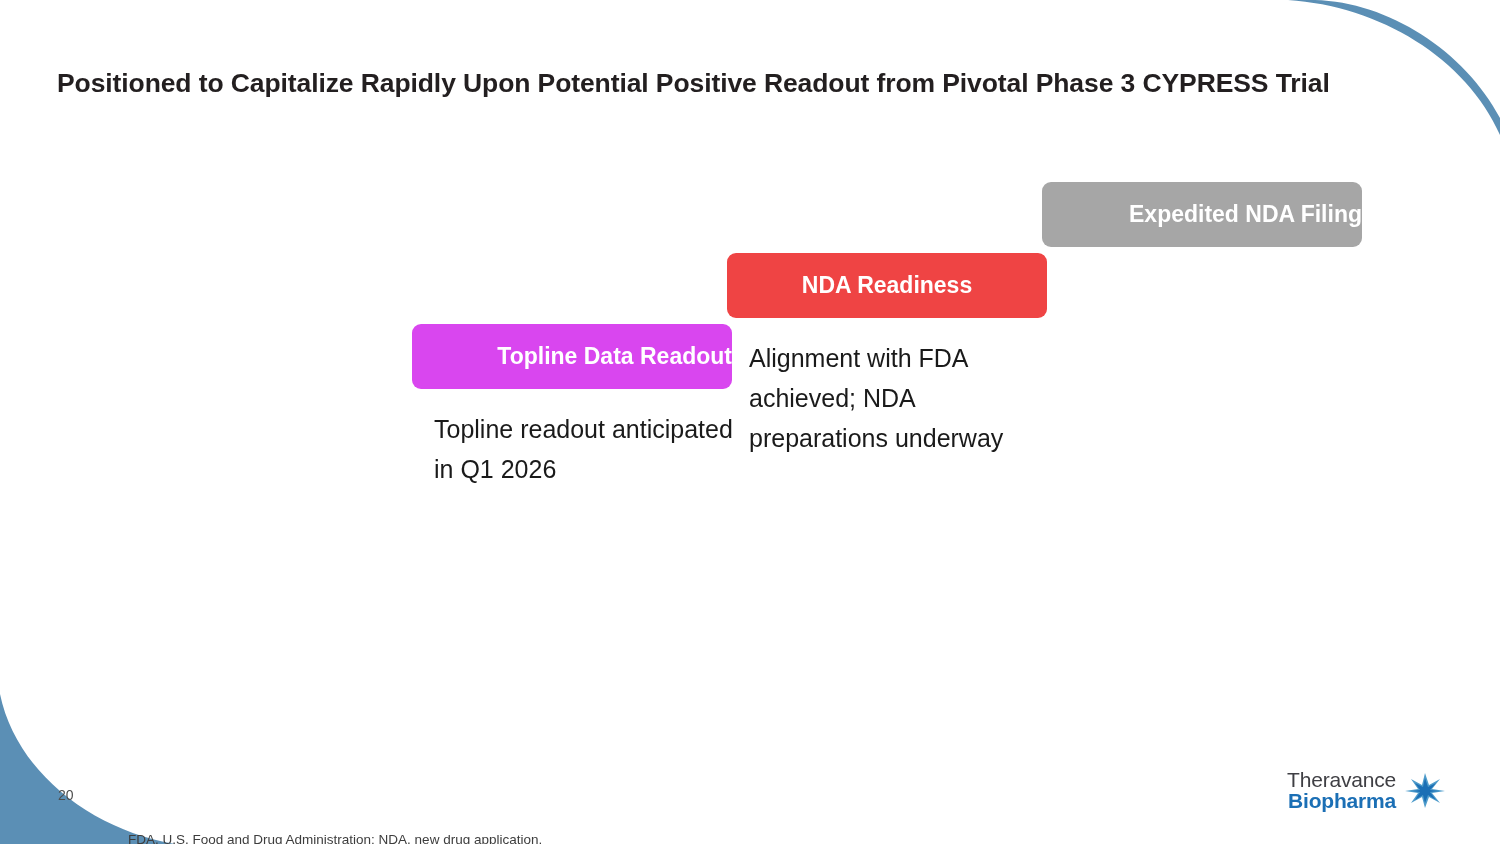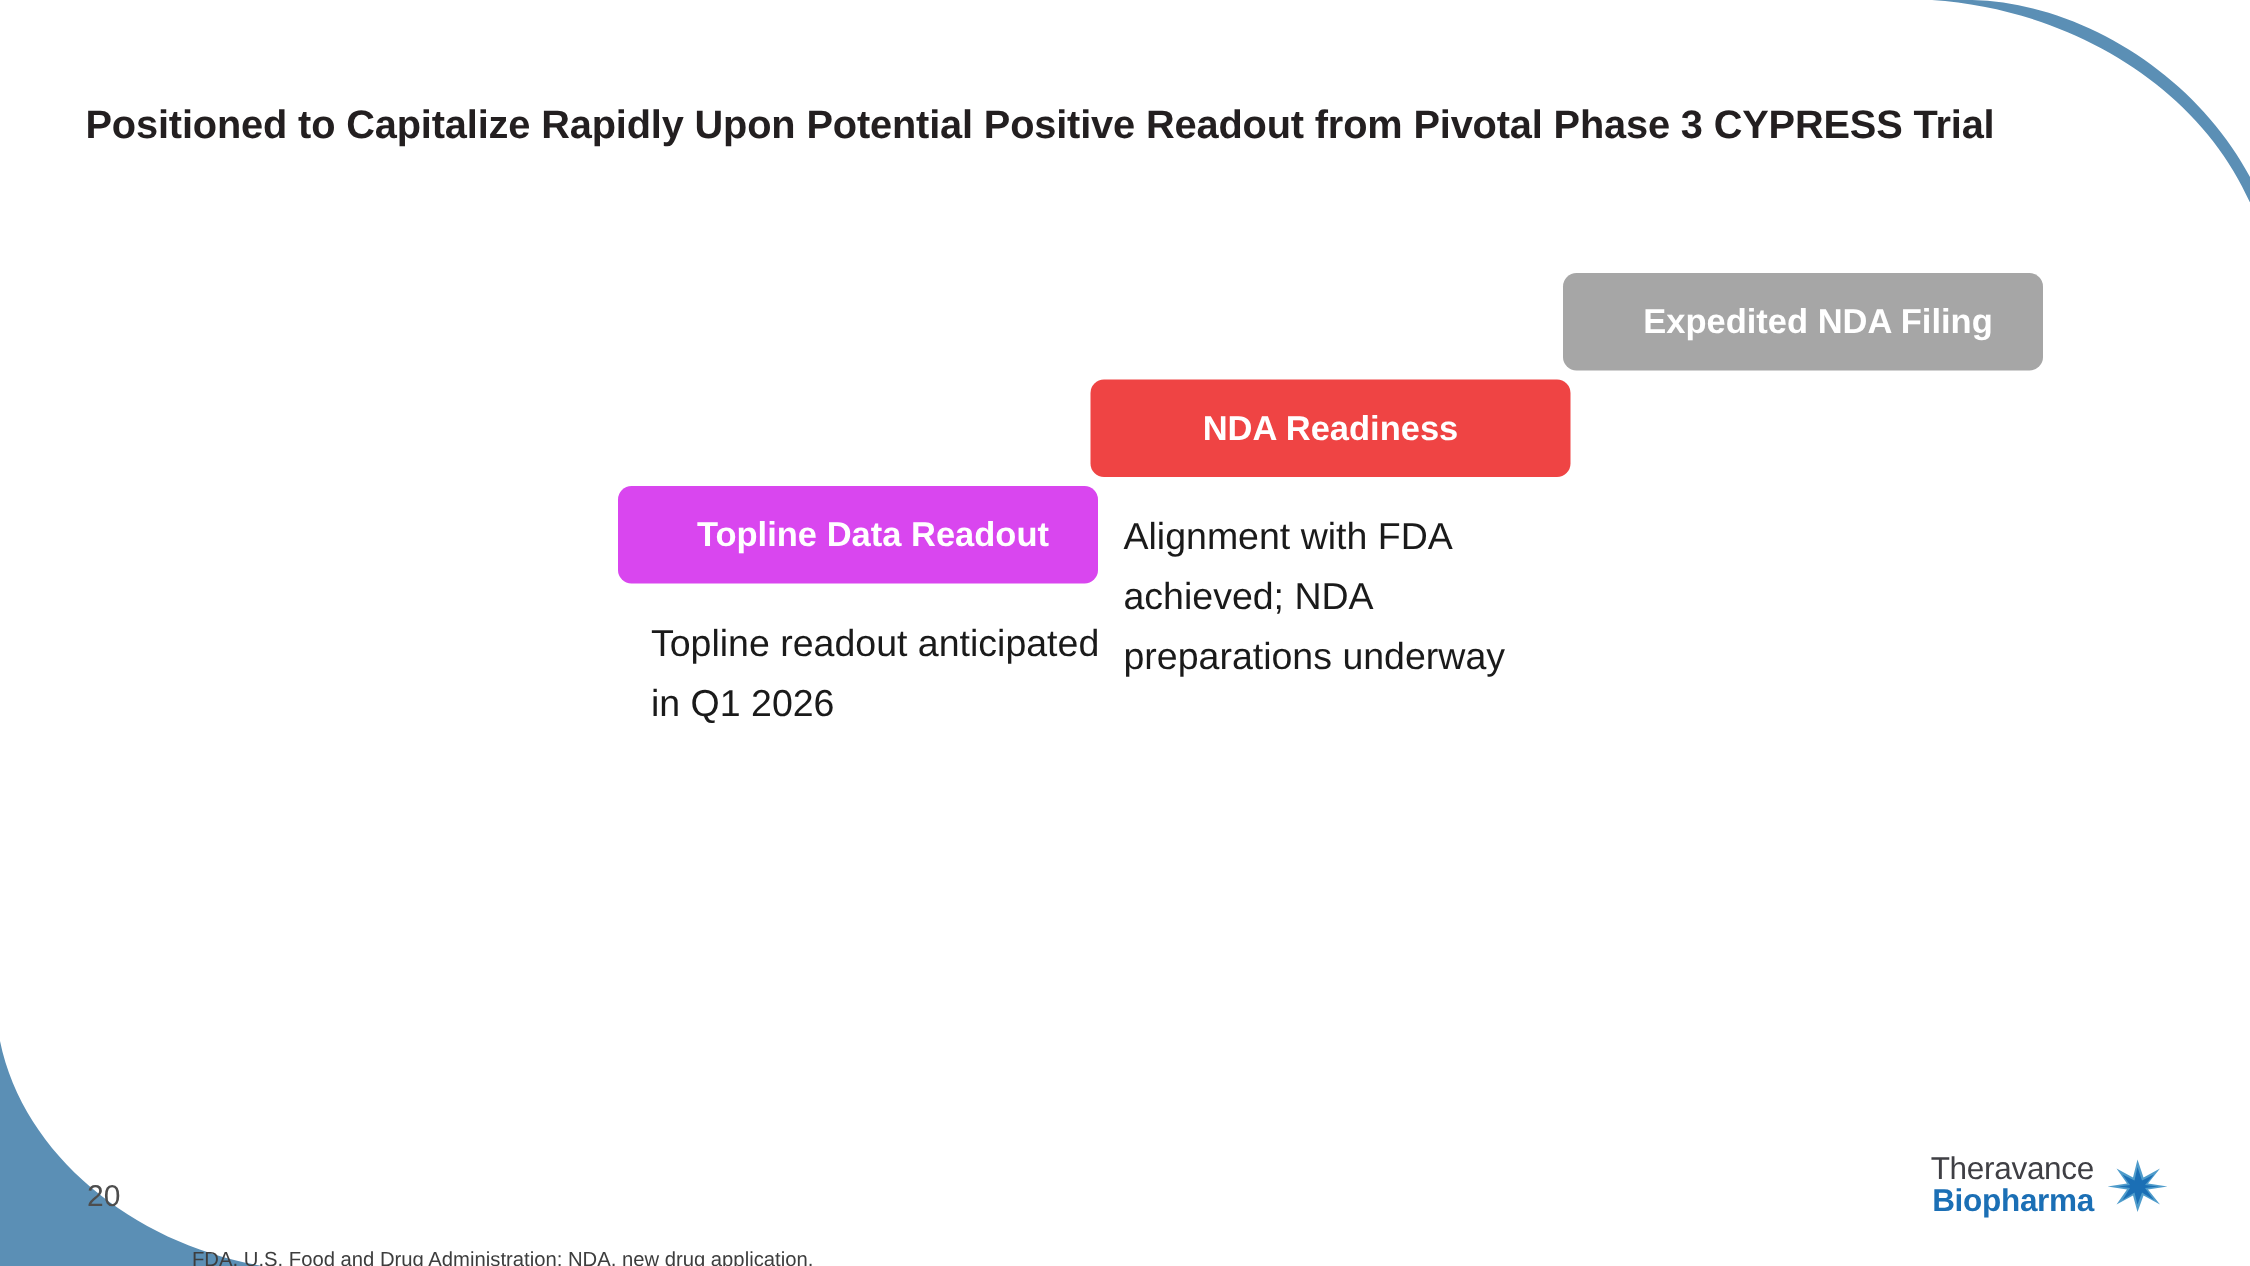--- a/index.html
+++ b/index.html
@@ -58,21 +58,21 @@
     height: 65px;
     border-radius: 9px;
     display: flex;
     align-items: center;
     color: #ffffff;
     font-size: 23px;
     font-weight: bold;
     box-sizing: border-box;
   }
   .step-header.align-left {
-    justify-content: center;
+    justify-content: flex-end;
     padding-left: 20px;
   }
   .step-header.align-center {
     justify-content: center;
     padding: 0 12px;
   }
   .step-body {
     margin-top: 20px;
     font-size: 25px;
     line-height: 40px;
@@ -88,21 +88,21 @@
   #step-0 .step-body { padding-left: 22px; }
   #step-1 .step-body { padding-left: 22px; }
   #step-2 .step-body { padding-left: 22px; }
   #step-3 .step-body { padding-left: 22px; }
 
   
   #page-number {
     position: absolute;
     left: 58px;
     top: 787px;
-    font-size: 20px;
+    font-size: 14px;
     color: #4d4d4d;
   }
   #footnote {
     position: absolute;
     left: 128px;
     top: 832px;
     font-size: 13.5px;
     color: #3d3d3d;
   }
 

